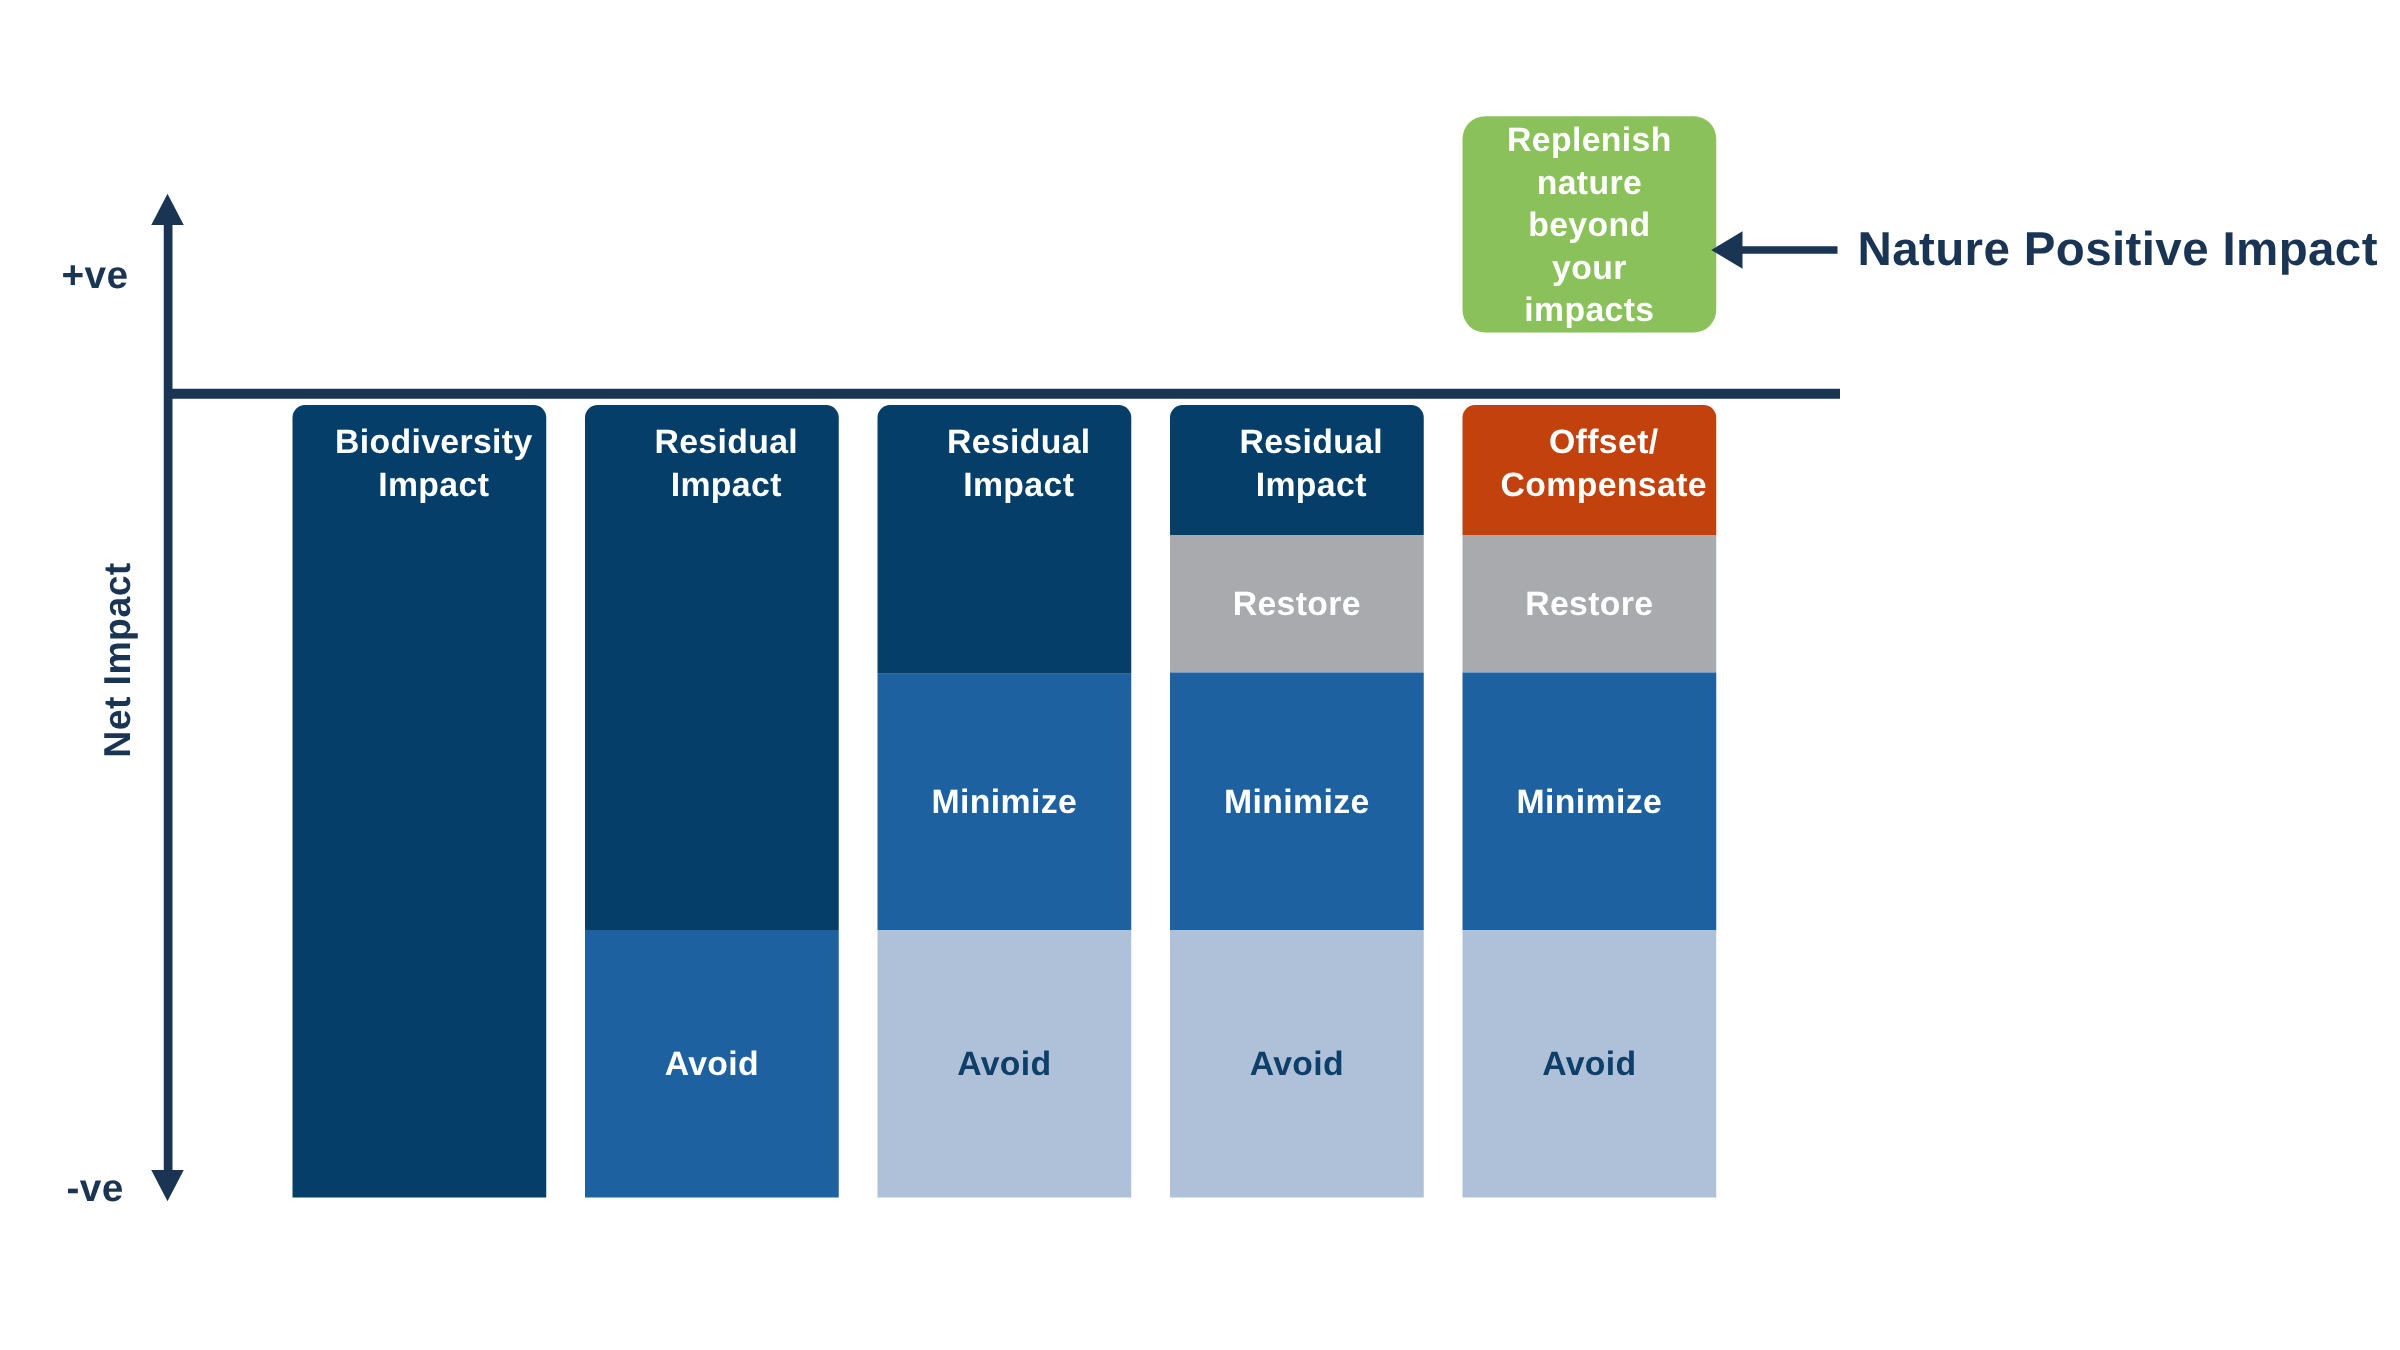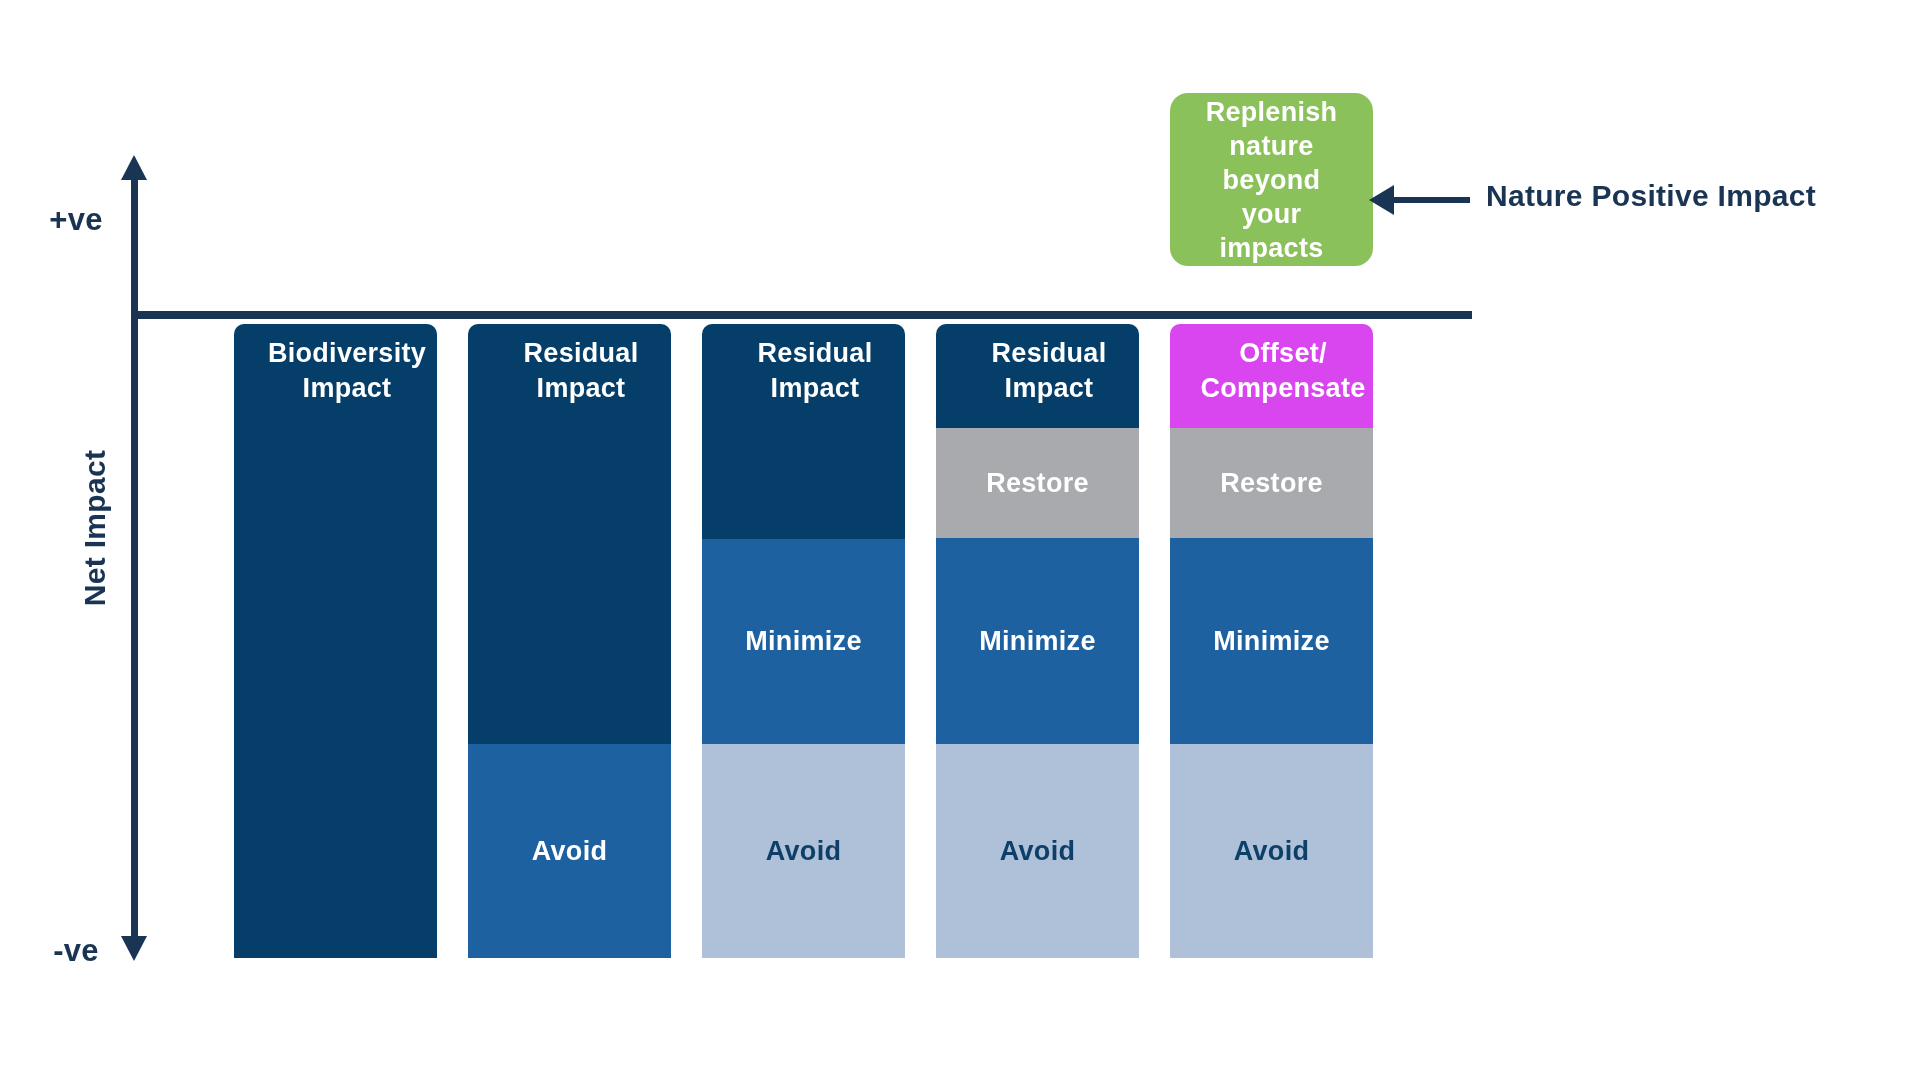--- a/index.html
+++ b/index.html
@@ -126,21 +126,21 @@
     position: absolute;
     left: 1369px; top: 185px;
     width: 0; height: 0;
     border-top: 15px solid transparent;
     border-bottom: 15px solid transparent;
     border-right: 25px solid #1a3454;
   }
   .anno {
     position: absolute;
     left: 1486px;
-    font-size: 30px;
+    font-size: 38px;
     font-weight: 600;
     color: #1a3454;
     white-space: nowrap;
     letter-spacing: 0.3px;
   }
   .anno-npi { top: 179px; }
   .anno-nnl { top: 299px; }
 </style>
 </head>
 <body>
@@ -196,21 +196,21 @@
     </div>
     <div class="seg pos-center" style="height: 206px; background: rgb(29, 97, 161); color: rgb(255, 255, 255);">
       <span class="seg-label">Minimize</span>
     </div>
     <div class="seg pos-center" style="height: 214px; background: rgb(174, 193, 217); color: rgb(13, 63, 104);">
       <span class="seg-label">Avoid</span>
     </div>
   </div>
 
   <div class="bar bar-5">
-    <div class="seg pos-top" style="height: 104px; background: #d946ef; color: rgb(255, 255, 255);">
+    <div class="seg pos-top" style="height: 104px; background: #c2410c; color: rgb(255, 255, 255);">
       <span class="seg-label">Offset/
 Compensate</span>
     </div>
     <div class="seg pos-center" style="height: 110px; background: rgb(168, 170, 173); color: rgb(255, 255, 255);">
       <span class="seg-label">Restore</span>
     </div>
     <div class="seg pos-center" style="height: 206px; background: rgb(29, 97, 161); color: rgb(255, 255, 255);">
       <span class="seg-label">Minimize</span>
     </div>
     <div class="seg pos-center" style="height: 214px; background: rgb(174, 193, 217); color: rgb(13, 63, 104);">

